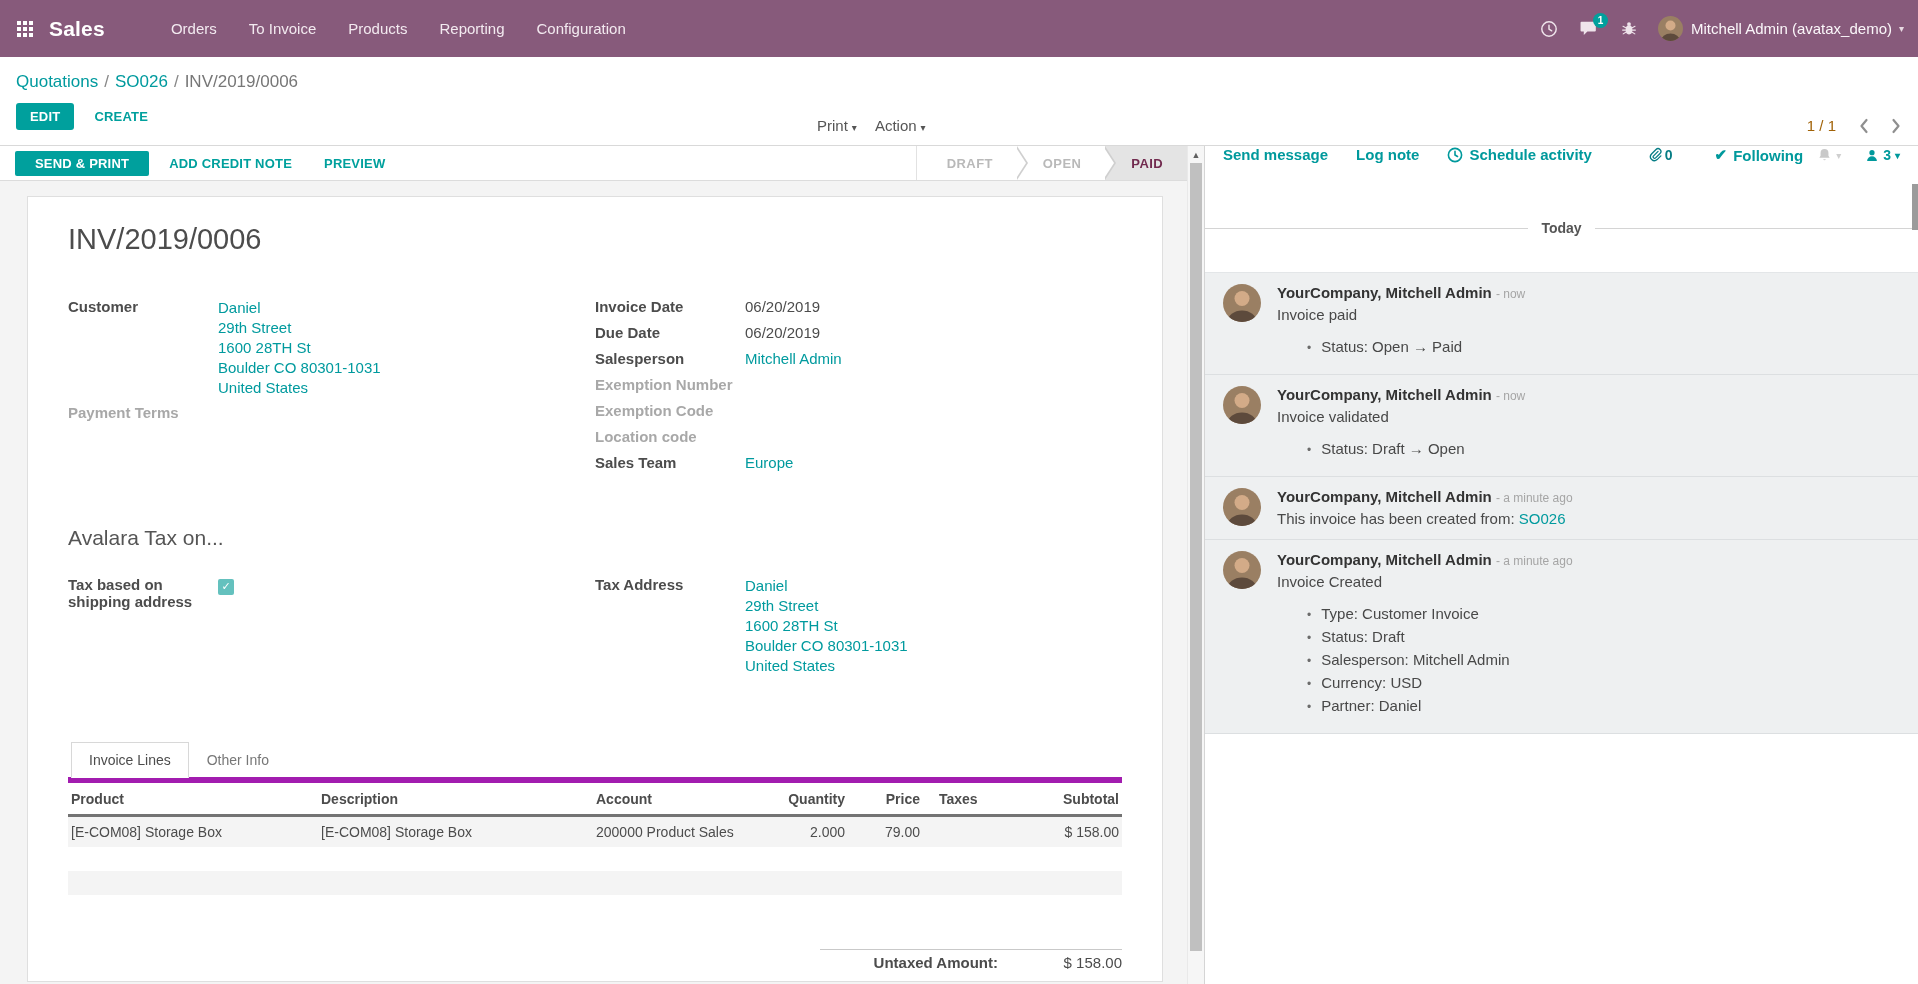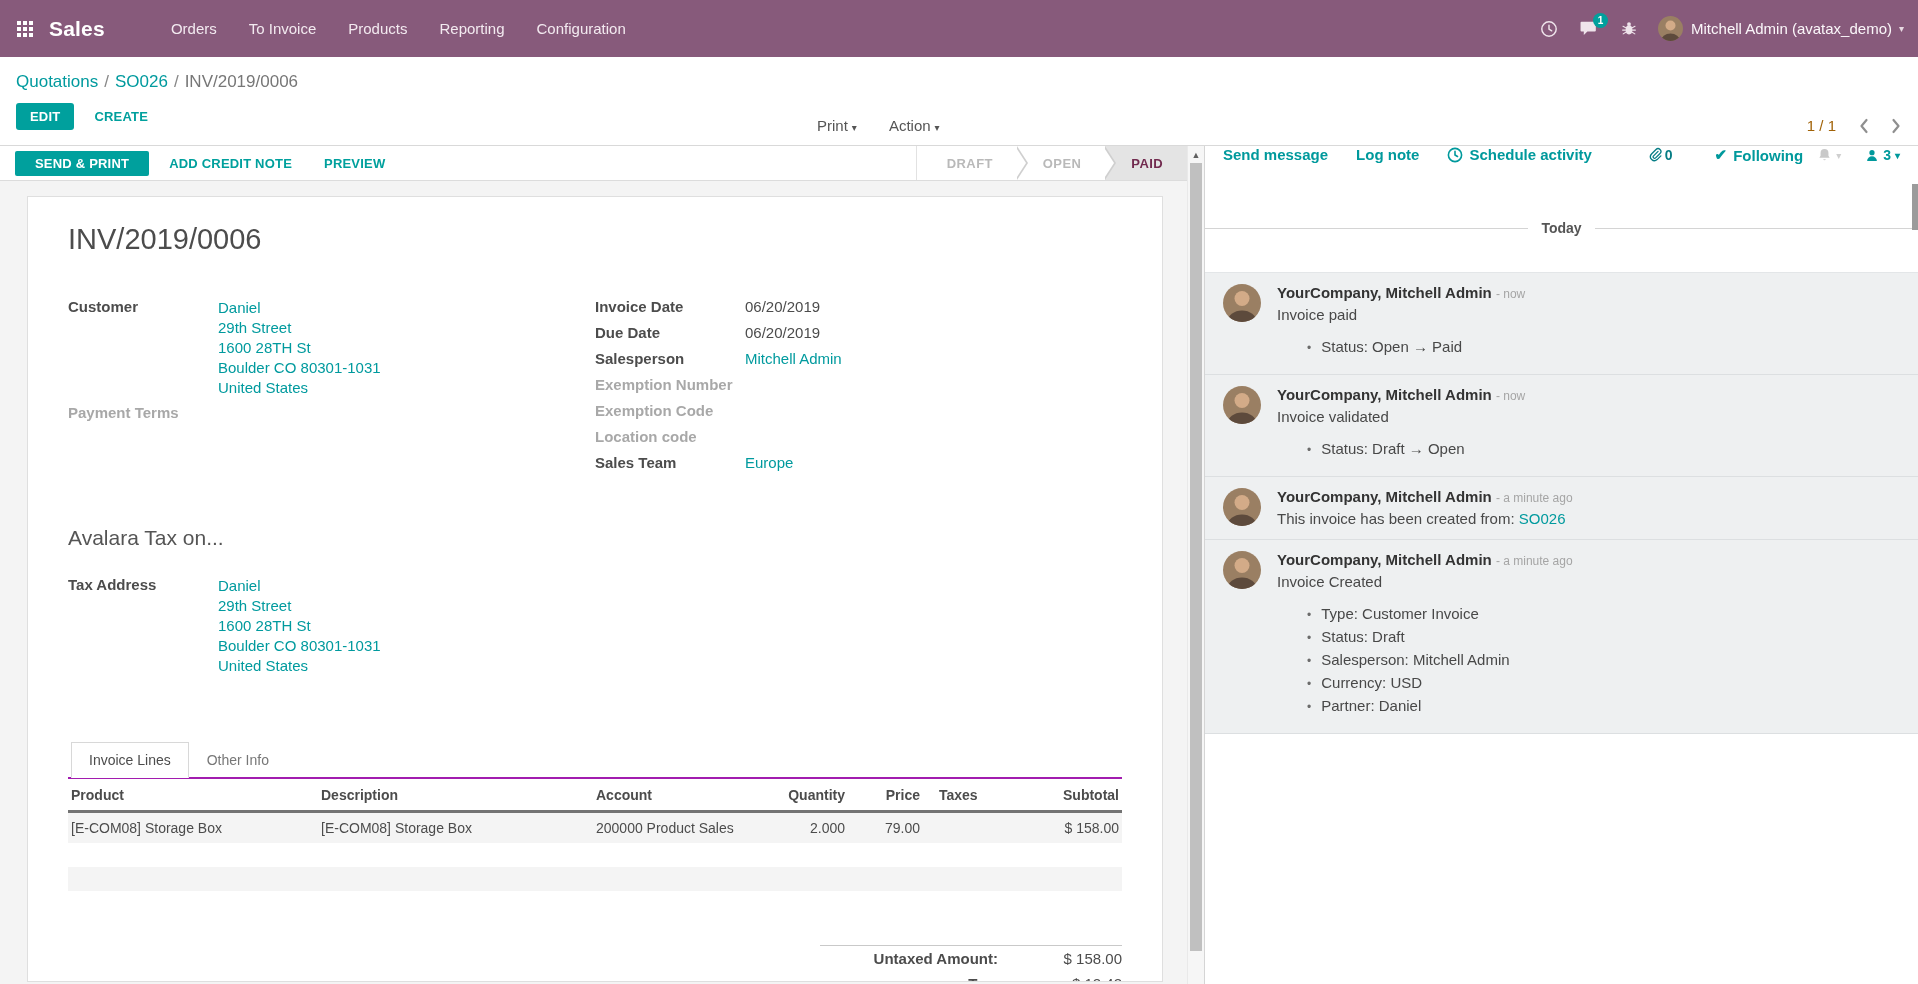--- a/index.html
+++ b/index.html
@@ -23,21 +23,21 @@
 
   
   .control-panel { height:89px; background:#fff; border-bottom:1px solid #d9d9d9; position:relative; padding:15px 16px 0; }
   .breadcrumb { font-size:17px; }
   .breadcrumb a { color:#009a9e; text-decoration:none; cursor:pointer; }
   .breadcrumb .sep { color:#888; margin:0 6px; }
   .breadcrumb .current { color:#777; }
   .cp-row { margin-top:11px; display:flex; align-items:center; }
   .btn-primary { background:#00a09d; color:#fff; border:none; font-weight:bold; font-size:13px; padding:6px 14px; border-radius:3px; cursor:pointer; font-family:inherit; letter-spacing:.2px; }
   .btn-link { background:none; border:none; color:#00a09d; font-weight:bold; font-size:13px; padding:6px 12px; cursor:pointer; font-family:inherit; margin-left:8px; letter-spacing:.2px; }
-  .cp-center { position:absolute; left:817px; top:60px; display:flex; gap:32px; }
+  .cp-center { position:absolute; left:817px; top:60px; display:flex; gap:18px; }
   .dropdown-toggle { font-size:15px; color:#555; cursor:pointer; }
   .dropdown-toggle .caret { color:#555; margin-left:4px; }
   .cp-right { position:absolute; right:16px; top:60px; display:flex; align-items:center; color:#a16207; font-size:15px; }
   .pager-arrow { color:#8f8f8f; margin-left:22px; cursor:pointer; display:flex; }
 
   
   .main { display:flex; height:854px; }
   .form-col { width:1205px; position:relative; background:#f4f4f4; border-right:1px solid #d5d5d5; flex:none; }
 
   
@@ -61,21 +61,21 @@
   .flabel { width:150px; flex:none; font-weight:bold; color:#4c4c4c; font-size:15px; }
   .flabel.muted { color:#a8a8a8; }
   .fval { font-size:15px; color:#4c4c4c; }
   .fval a, a.tlink { color:#009a9e; text-decoration:none; cursor:pointer; }
   .addr div { line-height:20px; }
   .fcol-r .frow { margin-bottom:6px; }
   .avalara-h { font-size:21px; color:#555; font-weight:normal; margin:46px 0 26px; }
   .chk { width:16px; height:16px; background:#64c1be; border-radius:2px; display:inline-flex; align-items:center; justify-content:center; color:#fff; font-size:11px; cursor:pointer; }
 
   
-  .tabs { display:flex; margin-top:60px; border-bottom:2px solid #a21caf; padding-left:3px; }
+  .tabs { display:flex; margin-top:60px; border-bottom:6px solid #a21caf; padding-left:3px; }
   .tab { padding:9px 17px; font-size:14px; border:1px solid transparent; margin-bottom:-1px; cursor:pointer; color:#777; }
   .tab.active { background:#fff; border-color:#d8d8d8; border-bottom-color:#fff; color:#4c4c4c; }
   table.lines { width:100%; border-collapse:collapse; table-layout:fixed; }
   table.lines th { font-size:14px; color:#4c4c4c; text-align:left; font-weight:bold; padding:8px 3px 7px; border-bottom:3px solid #737373; }
   table.lines td { font-size:14px; color:#4c4c4c; padding:7px 3px; }
   table.lines .num { text-align:right; }
   table.lines .tax-col { padding-left:16px; }
   tr.stripe { background:#f4f4f4; }
   tr.spacer td { height:24px; }
 
@@ -274,20 +274,26 @@
           <div class="frow">
               <div class="flabel">Sales Team</div>
               <div class="fval"><a class="tlink">Europe</a></div>
             </div>
         </div>
       </div>
 
       <h2 class="avalara-h">Avalara Tax on...</h2>
 
       <div class="fgrid">
+        <div class="fcol-l">
+          <div class="frow">
+            <div class="flabel" style="width:130px;margin-right:20px;">Tax based on shipping address</div>
+            <div><span class="chk">✓</span></div>
+          </div>
+        </div>
         <div class="fcol-r">
           <div class="frow">
             <div class="flabel">Tax Address</div>
             <div class="fval addr">
               <div><a class="tlink">Daniel</a></div>
               <div><a class="tlink">29th Street</a></div>
               <div><a class="tlink">1600 28TH St</a></div>
               <div><a class="tlink">Boulder CO 80301-1031</a></div>
               <div><a class="tlink">United States</a></div>
             </div>

